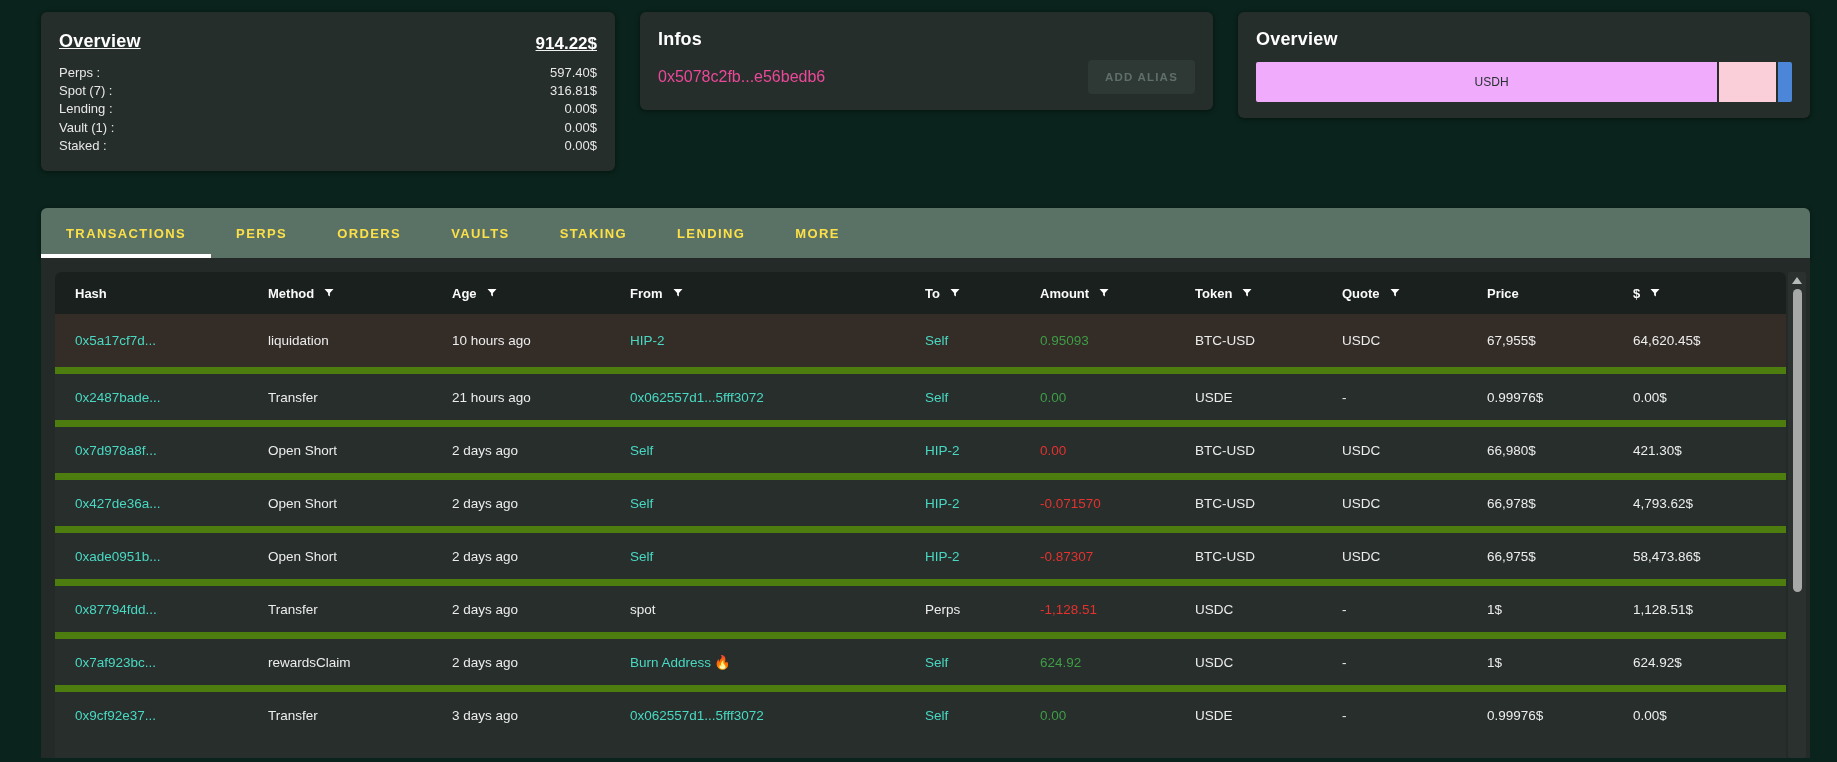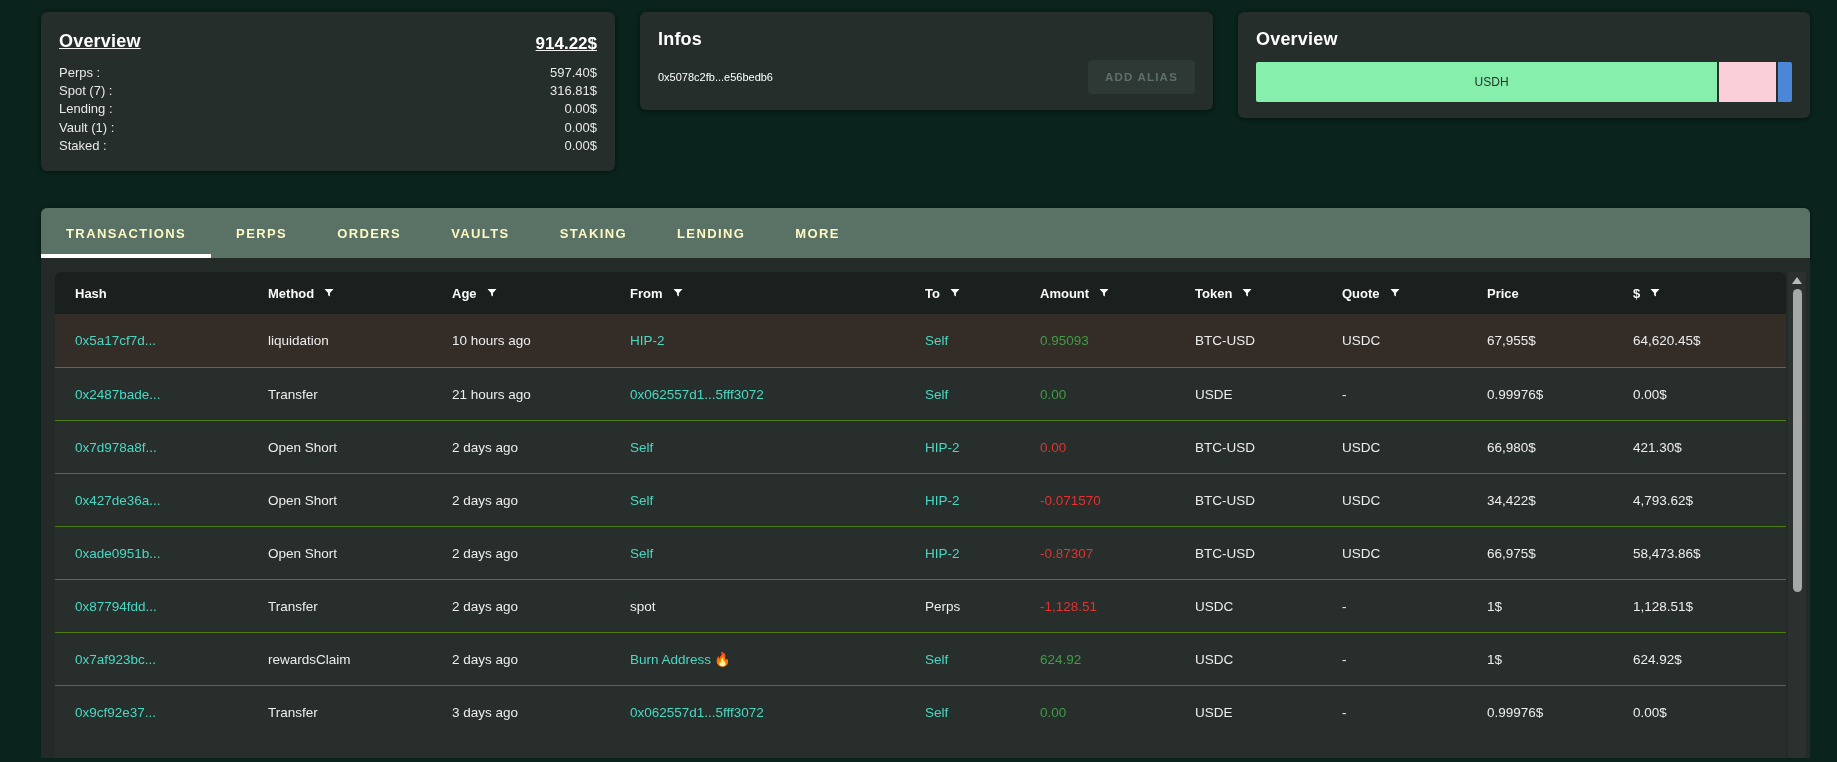--- a/index.html
+++ b/index.html
@@ -16,48 +16,48 @@
   
   .cards-row{display:flex;gap:25px;padding:12px 27px 37px 41px;align-items:flex-start;}
   .card{background:#262e2b;border-radius:6px;box-shadow:0 1px 5px rgba(0,0,0,.45);}
   .card-title{font-size:18px;font-weight:bold;letter-spacing:.2px;color:#fff;line-height:26px;}
   .card.overview{width:574px;padding:16px 18px 16px;}
   .ov-head{display:flex;justify-content:space-between;align-items:flex-end;margin-bottom:10px;text-decoration:underline;}
   .ov-total{font-size:17px;font-weight:bold;color:#fff;}
   .stat-row{display:flex;justify-content:space-between;font-size:13px;line-height:18.2px;color:#e8e8e8;}
   .card.infos{width:573px;padding:14px 18px 16px;}
   .infos-row{display:flex;justify-content:space-between;align-items:center;margin-top:8px;}
-  .address{font-size:11px;color:#ffffff;}
+  .address{font-size:16px;color:#ec4899;}
   .add-alias{background:#2e3835;color:#5f706b;font-size:11.5px;font-weight:bold;letter-spacing:1.2px;
     padding:11px 17px;border-radius:4px;border:none;font-family:inherit;cursor:pointer;}
   .card.positions{width:572px;padding:14px 18px 16px;}
   .pos-bar{display:flex;gap:2px;height:40px;margin-top:10px;}
   .seg{display:flex;align-items:center;justify-content:center;font-size:12px;color:#263230;min-width:0;overflow:hidden;}
   .seg:first-child{border-radius:2px 0 0 2px;}
   .seg:last-child{border-radius:0 2px 2px 0;}
   
   .tabbar{margin:0 27px 0 41px;height:50px;background:#5a7266;border-radius:6px 6px 0 0;
     display:flex;box-shadow:0 1px 4px rgba(0,0,0,.4);}
   .tab{padding:4px 25px 0;display:flex;align-items:center;font-size:13px;font-weight:bold;
-    letter-spacing:1.4px;color:#fef9c3;border-bottom:4px solid transparent;cursor:pointer;white-space:nowrap;}
+    letter-spacing:1.4px;color:#fde047;border-bottom:4px solid transparent;cursor:pointer;white-space:nowrap;}
   .tab:first-child{border-top-left-radius:6px;}
   .tab.active{border-bottom-color:#fff;}
   
   .table-wrap{margin:0 27px 0 41px;height:500px;background:#232a28;display:flex;
     padding:14px 4px 0 14px;}
   .table{flex:1;background:#272e2c;border-radius:6px 6px 0 0;overflow:hidden;
     display:flex;flex-direction:column;}
   .thead{background:#1a201e;height:42px;flex:0 0 42px;display:grid;grid-template-columns:var(--cols);
     align-items:center;padding-left:20px;font-size:13px;font-weight:bold;color:#fafafa;
     border-radius:6px 6px 0 0;}
   .hcell{display:flex;align-items:center;gap:9px;}
   .funnel{flex:0 0 auto;}
   .trow{display:grid;grid-template-columns:var(--cols);align-items:center;height:53px;flex:0 0 53px;
     padding-left:20px;font-size:13.5px;color:#ededed;}
-  .trow:not(:first-child){border-top:1px solid #4d7c0f;}
+  .trow:not(:first-child){border-top:7px solid #4d7c0f;}
   .trow.highlight{background:#332c27;}
   .cell{overflow:hidden;text-overflow:ellipsis;white-space:nowrap;padding-right:10px;}
   .link{color:var(--link);}
   .hash-link{color:var(--link);text-decoration:underline;text-underline-offset:3px;cursor:pointer;}
   .amount.green{color:var(--green);}
   .amount.red{color:var(--red);}
   
   .scrollcol{width:18px;margin-left:2px;background:#2b312e;border-radius:2px;
     display:flex;flex-direction:column;align-items:center;padding-top:5px;}
   .scroll-up{width:0;height:0;border-left:5px solid transparent;border-right:5px solid transparent;
@@ -102,21 +102,21 @@
     <div class="card-title">Infos</div>
     <div class="infos-row">
       <span class="address">0x5078c2fb...e56bedb6</span>
       <button class="add-alias">ADD ALIAS</button>
     </div>
   </div>
 
   <div class="card positions">
     <div class="card-title">Overview</div>
     <div class="pos-bar">
-        <div class="seg" style="flex-grow: 28.7; flex-basis: 0px; background: #86efac; padding-left: 10px;">
+        <div class="seg" style="flex-grow: 28.7; flex-basis: 0px; background: #f0abfc; padding-left: 10px;">
     <span>USDH</span>
   </div>
         <div class="seg" style="flex-grow: 3.6; flex-basis: 0px; background: rgb(251, 207, 218);">
     <span></span>
   </div>
         <div class="seg" style="flex-grow: 0.9; flex-basis: 0px; background: rgb(76, 134, 217);">
     <span></span>
   </div>
       </div>
   </div>
@@ -232,21 +232,21 @@
   </div>
         <div class="trow">
     <a class="cell hash-link">0x427de36a...</a>
     <div class="cell">Open Short</div>
     <div class="cell">2 days ago</div>
     <div class="cell link">Self</div>
     <div class="cell link">HIP-2</div>
     <div class="cell amount red">-0.071570</div>
     <div class="cell">BTC-USD</div>
     <div class="cell">USDC</div>
-    <div class="cell">34,422$</div>
+    <div class="cell">66,978$</div>
     <div class="cell">4,793.62$</div>
   </div>
         <div class="trow">
     <a class="cell hash-link">0xade0951b...</a>
     <div class="cell">Open Short</div>
     <div class="cell">2 days ago</div>
     <div class="cell link">Self</div>
     <div class="cell link">HIP-2</div>
     <div class="cell amount red">-0.87307</div>
     <div class="cell">BTC-USD</div>

